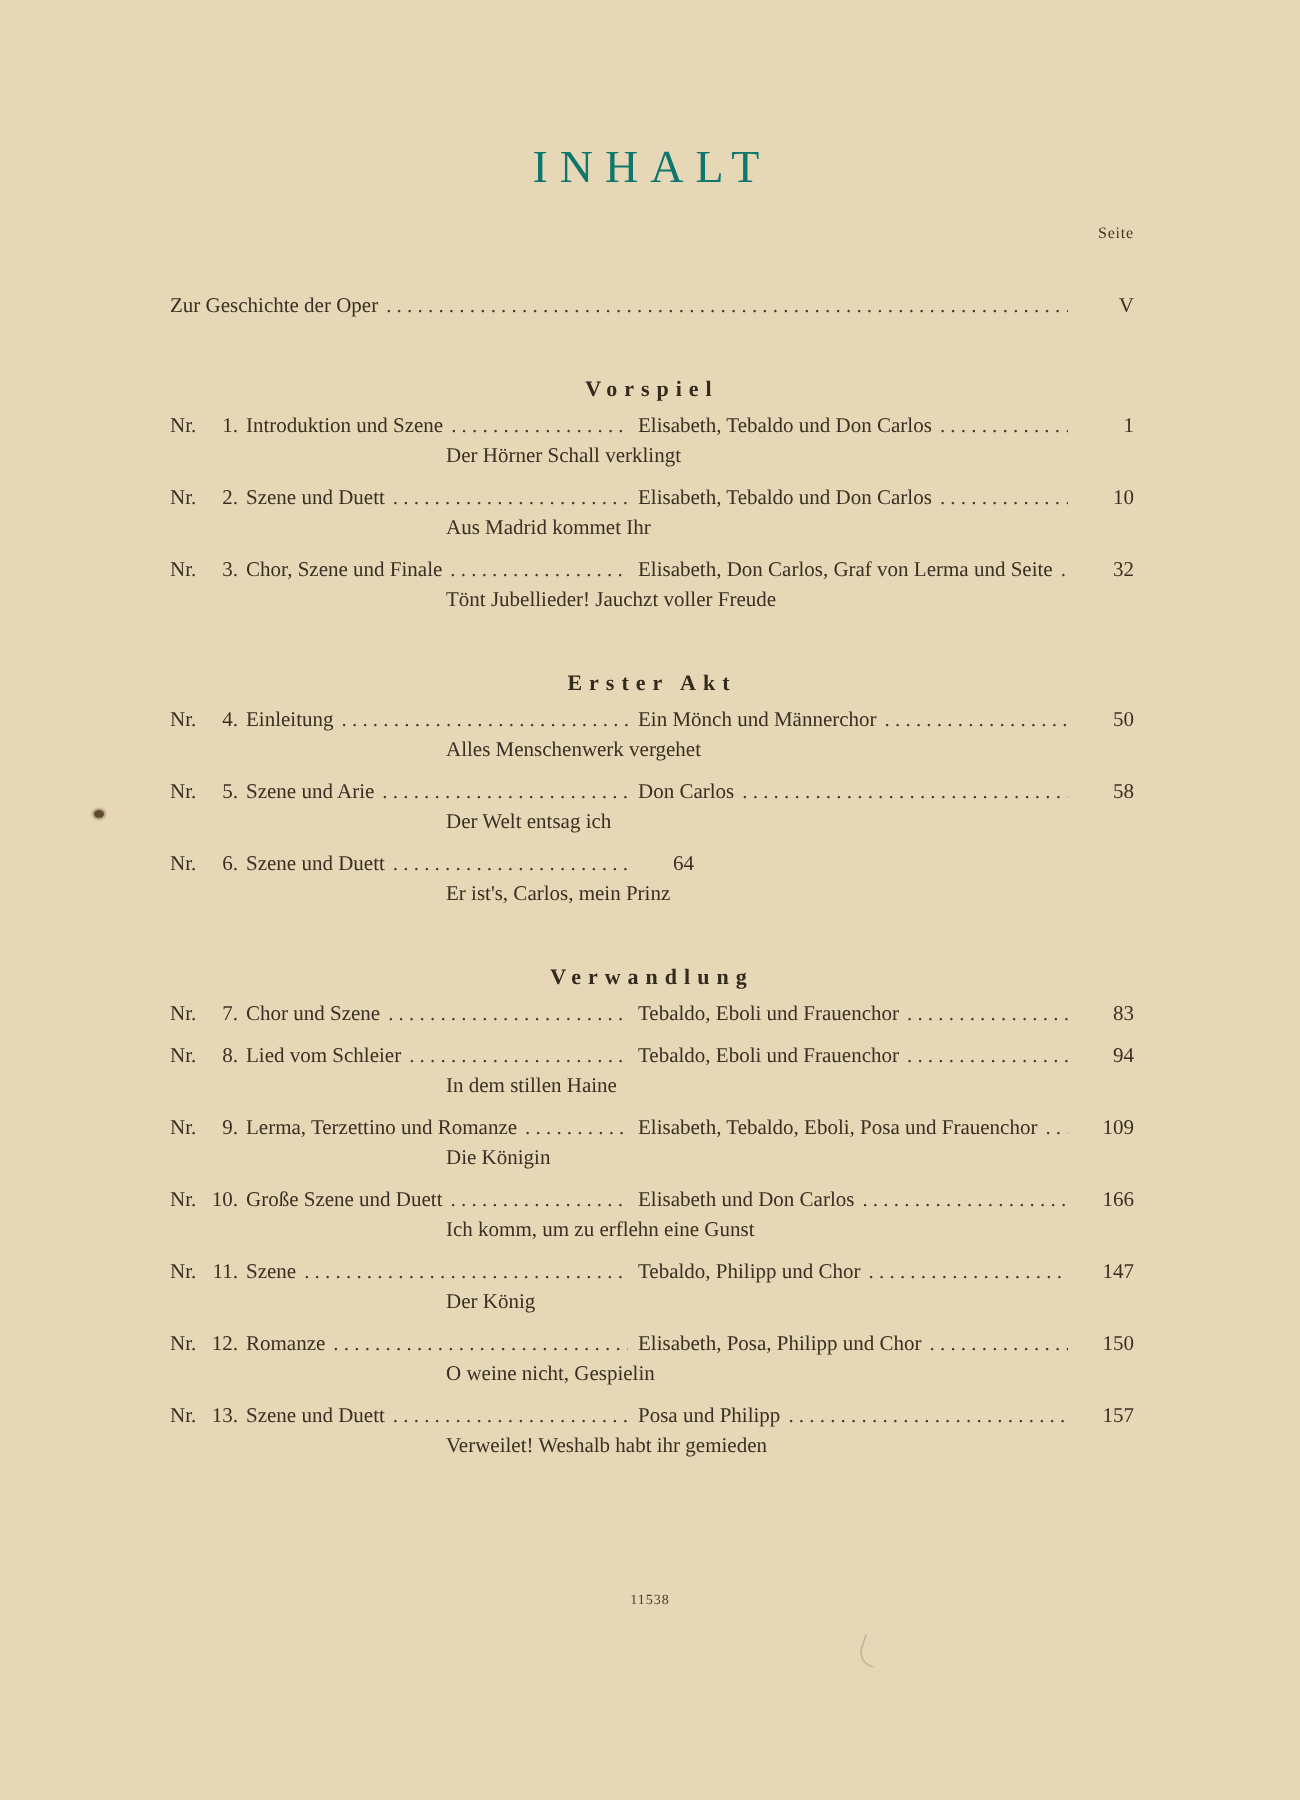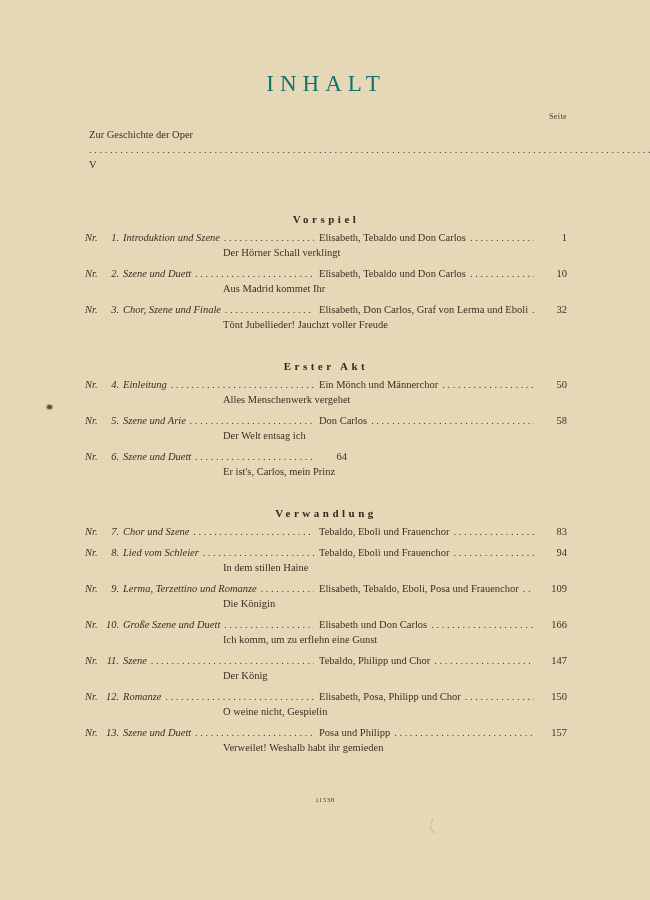--- a/index.html
+++ b/index.html
@@ -33,35 +33,34 @@
     white-space: nowrap;
   }
   .seite-label {
     margin-top: 14px;
     text-align: right;
     font-size: 8px;
     letter-spacing: 0.4px;
     line-height: 10px;
     color: #43382a;
   }
-  .preface-row { margin-top: 5px; flex-direction: column; }
+  .preface-row { margin-top: 24px; }
 
   .row {
     display: flex;
     align-items: baseline;
     font-size: 10.5px;
     line-height: 15px;
     white-space: nowrap;
   }
   .col-left {
     flex: 0 0 234px;
     display: flex;
     align-items: baseline;
     overflow: hidden;
-    font-style: italic;
   }
   .nr { flex: 0 0 34px; display: flex; align-items: baseline; }
   .nr-num { flex: 1; text-align: right; }
   .etitle { margin-left: 4px; }
   .col-cast {
     flex: 1 1 auto;
     display: flex;
     align-items: flex-start;
     overflow: hidden;
     min-width: 0;
@@ -187,21 +186,21 @@
         <div class="row">
           <span class="col-left">
               <span class="nr">
                 <span>Nr.</span>
                 <span class="nr-num">3.</span>
               </span>
               <span class="etitle">Chor, Szene und Finale</span>
               <span class="dots"></span>
             </span>
           <span class="col-cast">
-              <span>Elisabeth, Don Carlos, Graf von Lerma und Eboli</span>
+              <span>Elisabeth, Don Carlos, Graf von Lerma und Seite</span>
               <span class="dots"></span>
             </span>
           <span class="col-page">32</span>
         </div>
         <div class="subtitle">Tönt Jubellieder! Jauchzt voller Freude</div>
       </div>
     </div>
 
     <div class="section">
       <div class="section-heading">Erster Akt</div>

